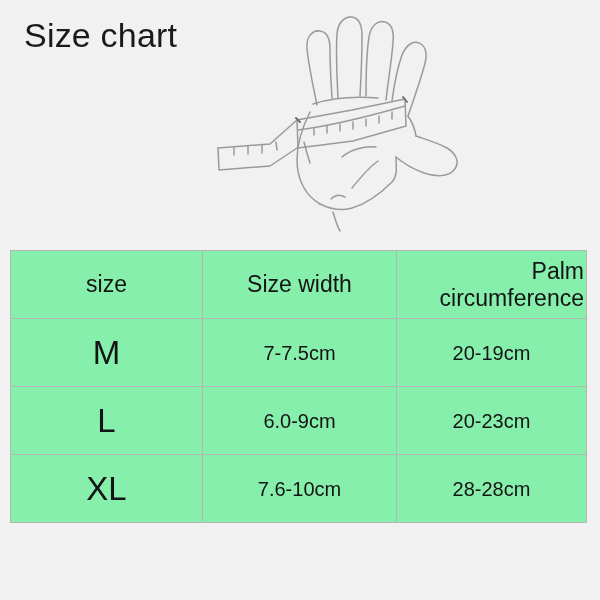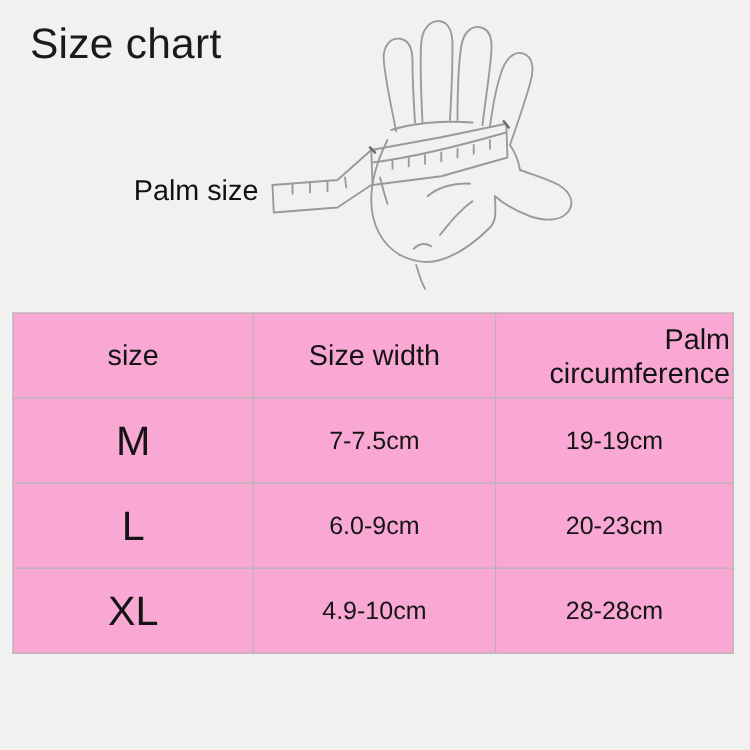--- a/index.html
+++ b/index.html
@@ -58,21 +58,21 @@
   .size-table-wrap {
     position: absolute;
     left: 10px;
     top: 250px;
     width: 576px;
   }
   table.size-table {
     width: 576px;
     border-collapse: collapse;
     table-layout: fixed;
-    background: #f9a8d4;
+    background: #86efac;
     padding-left: 12px;
   }
   table.size-table col.c1 { width: 192px; }
   table.size-table col.c2 { width: 194px; }
   table.size-table col.c3 { width: 190px; }
 
   table.size-table td {
     border: 1px solid #b5b5b5;
     height: 67px;
     padding: 0 6px;
@@ -99,21 +99,20 @@
     line-height: 30px;
   }
 </style>
 </head>
 <body>
 
 <div id="page">
 
   <div class="page-title">Size chart</div>
 
-  <div class="palm-size-label">Palm size</div>
 
   <div class="hand-figure">
     <svg viewBox="0 0 270 245" xmlns="http://www.w3.org/2000/svg" fill="none" stroke="#9a9a9e" stroke-width="1.5" stroke-linecap="round" stroke-linejoin="round">
 
       <path d="M117,105 C113,86 108,62 107,48 C106,36 113,30 120,31 C127,32 130,39 130,49 C130,62 131,82 132,98"></path>
 
       <path d="M138,98 C137,78 136,48 137,34 C138,22 145,16 152,17 C159,18 162,26 162,36 C162,52 161,78 160,96"></path>
 
       <path d="M166,96 C166,76 167,50 169,37 C171,25 178,20 185,22 C192,24 194,32 193,42 C192,58 188,82 186,100"></path>
 
@@ -171,29 +170,29 @@
       </colgroup>
       <tbody>
         <tr class="header-row">
           <td>size</td>
           <td>Size width</td>
           <td class="wrap-cell">Palm circumference</td>
         </tr>
         <tr class="data-row">
           <td class="size-cell">M</td>
           <td class="value-cell">7-7.5cm</td>
-          <td class="value-cell">19-19cm</td>
+          <td class="value-cell">20-19cm</td>
         </tr>
         <tr class="data-row">
           <td class="size-cell">L</td>
           <td class="value-cell">6.0-9cm</td>
           <td class="value-cell">20-23cm</td>
         </tr>
         <tr class="data-row">
           <td class="size-cell">XL</td>
-          <td class="value-cell">4.9-10cm</td>
+          <td class="value-cell">7.6-10cm</td>
           <td class="value-cell">28-28cm</td>
         </tr>
       </tbody>
     </table>
   </div>
 
 </div>
 
 </body></html>

